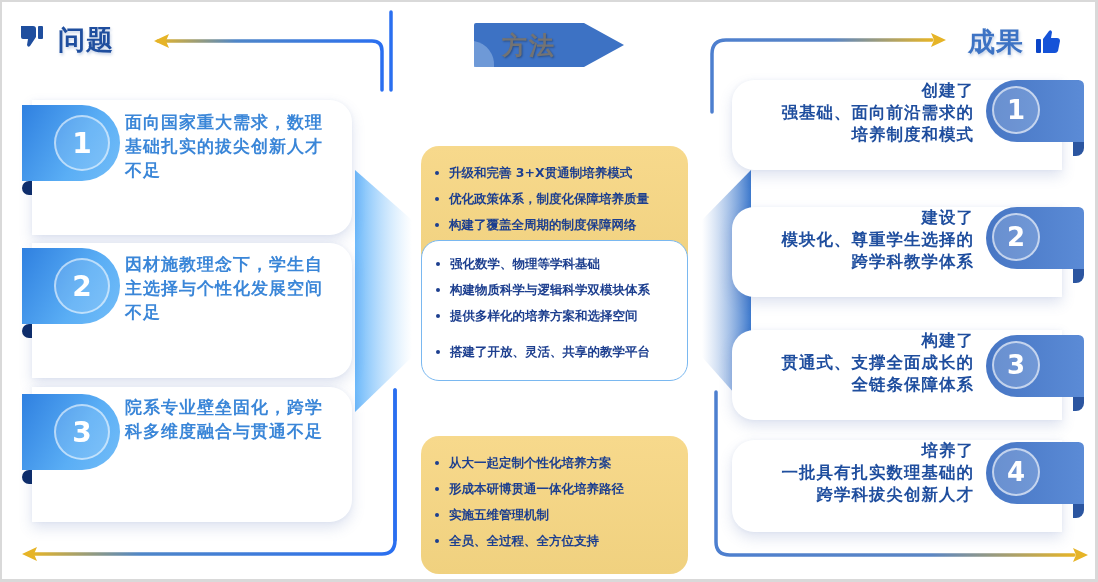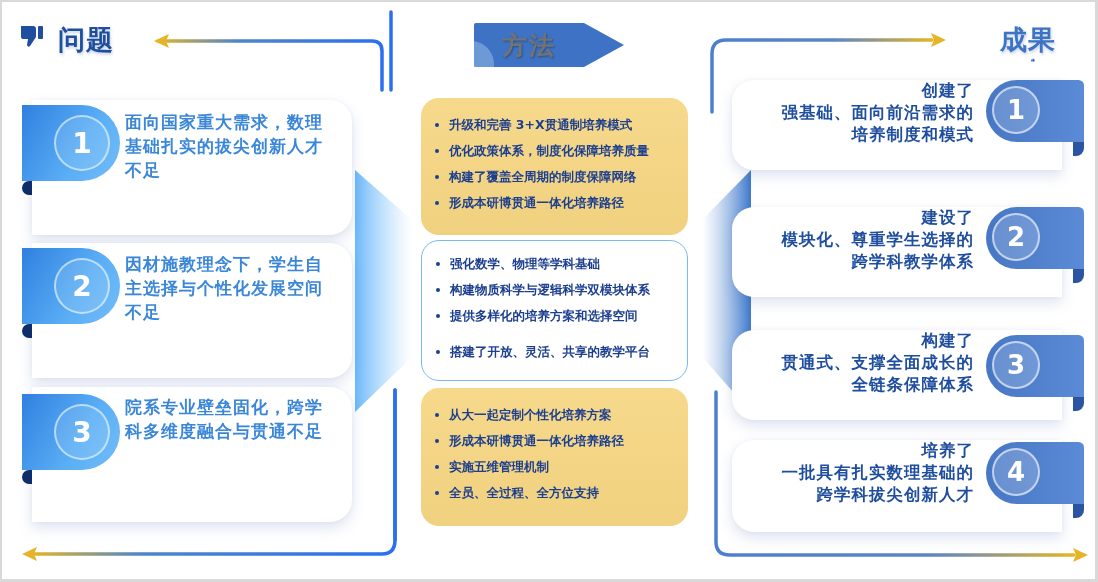--- a/index.html
+++ b/index.html
@@ -51,21 +51,21 @@
   .ptext {
     position: absolute; left: 123px; width: 205px; color: #3a86d8;
     font-size: 17px; font-weight: bold; line-height: 24px; letter-spacing: 1px;
   }
 
   
   .mbox {
     position: absolute; left: 419px; width: 267px; border-radius: 18px;
     padding: 14px 0 0 10px;
   }
-  .mbox.yellow { background: linear-gradient(180deg, #f7d98c 0%, #f0d17f 100%); }
+  .mbox.yellow { background: linear-gradient(180deg, #f7d98c 0%, #f0d17f 100%); margin-top: 48px; }
   .mbox.white { background: #ffffff; border: 1.5px solid #7ab8f0; }
   .mitem { display: flex; align-items: center; font-size: 12.5px; font-weight: bold; color: #1d3f8f; height: 26px; }
   .mitem .dot { width: 4px; height: 4px; background: #1d3f8f; border-radius: 50%; margin: 0 10px 0 4px; flex: 0 0 4px; }
 
   
   .rcard {
     position: absolute; left: 730px; width: 330px; height: 90px;
     background: #ffffff; border-radius: 22px 0 0 22px;
     box-shadow: 0 6px 14px rgba(70,100,170,0.18), 0 0 4px rgba(70,100,170,0.06);
   }
@@ -159,21 +159,21 @@
   </div>
 
   <div class="abs method-banner">
     <svg width="150" height="44" viewBox="0 0 150 44">
       <path d="M2 0 H110 L150 22 L110 44 H2 Q0 44 0 42 V2 Q0 0 2 0 Z" fill="#3d72c4"></path>
       <path d="M0 18 A 24 24 0 0 1 20 44 L 0 44 Z" fill="#7aa3dc" opacity="0.8"></path>
     </svg>
     <span class="label">方法</span>
   </div>
 
-  <div class="abs" style="left:966px;top:20px;width:120px;height:40px;display:flex;align-items:center;flex-direction:column;">
+  <div class="abs" style="left:966px;top:20px;width:120px;height:40px;display:flex;align-items:center;">
     <span class="hdr-title hdr-right">成果</span>
     <svg width="28" height="28" viewBox="0 0 28 28" style="margin-left:10px">
       <rect x="2" y="11" width="5" height="14" rx="1" fill="#0b45c8"></rect>
       <path d="M9 11 L15 3 Q17 1 18 4 L17 10 H23 Q26 10 26 13 L24 23 Q23 25 21 25 H9 Z" fill="#1553d8"></path>
     </svg>
   </div>
 
   <div class="pcard" style="top:98px;"></div>
   <div class="pbadge" style="top:103px;"></div>
   <div class="pbadge-curl" style="top:179px;"></div>

